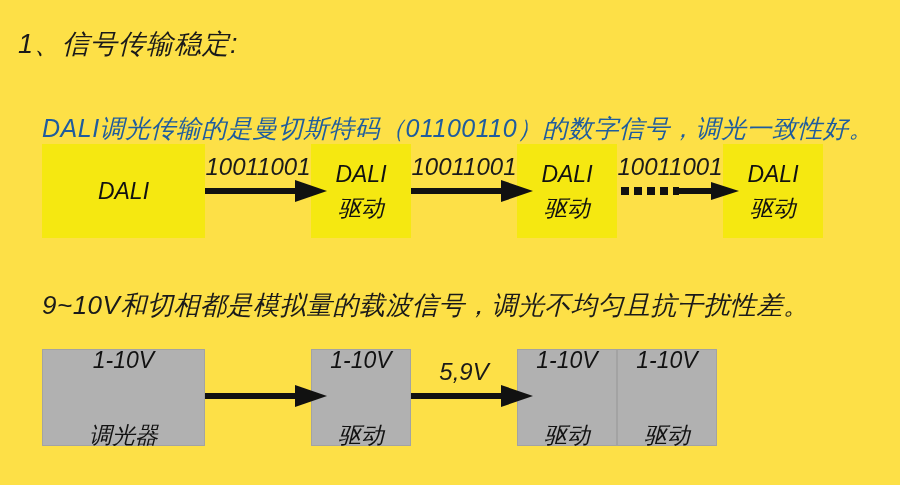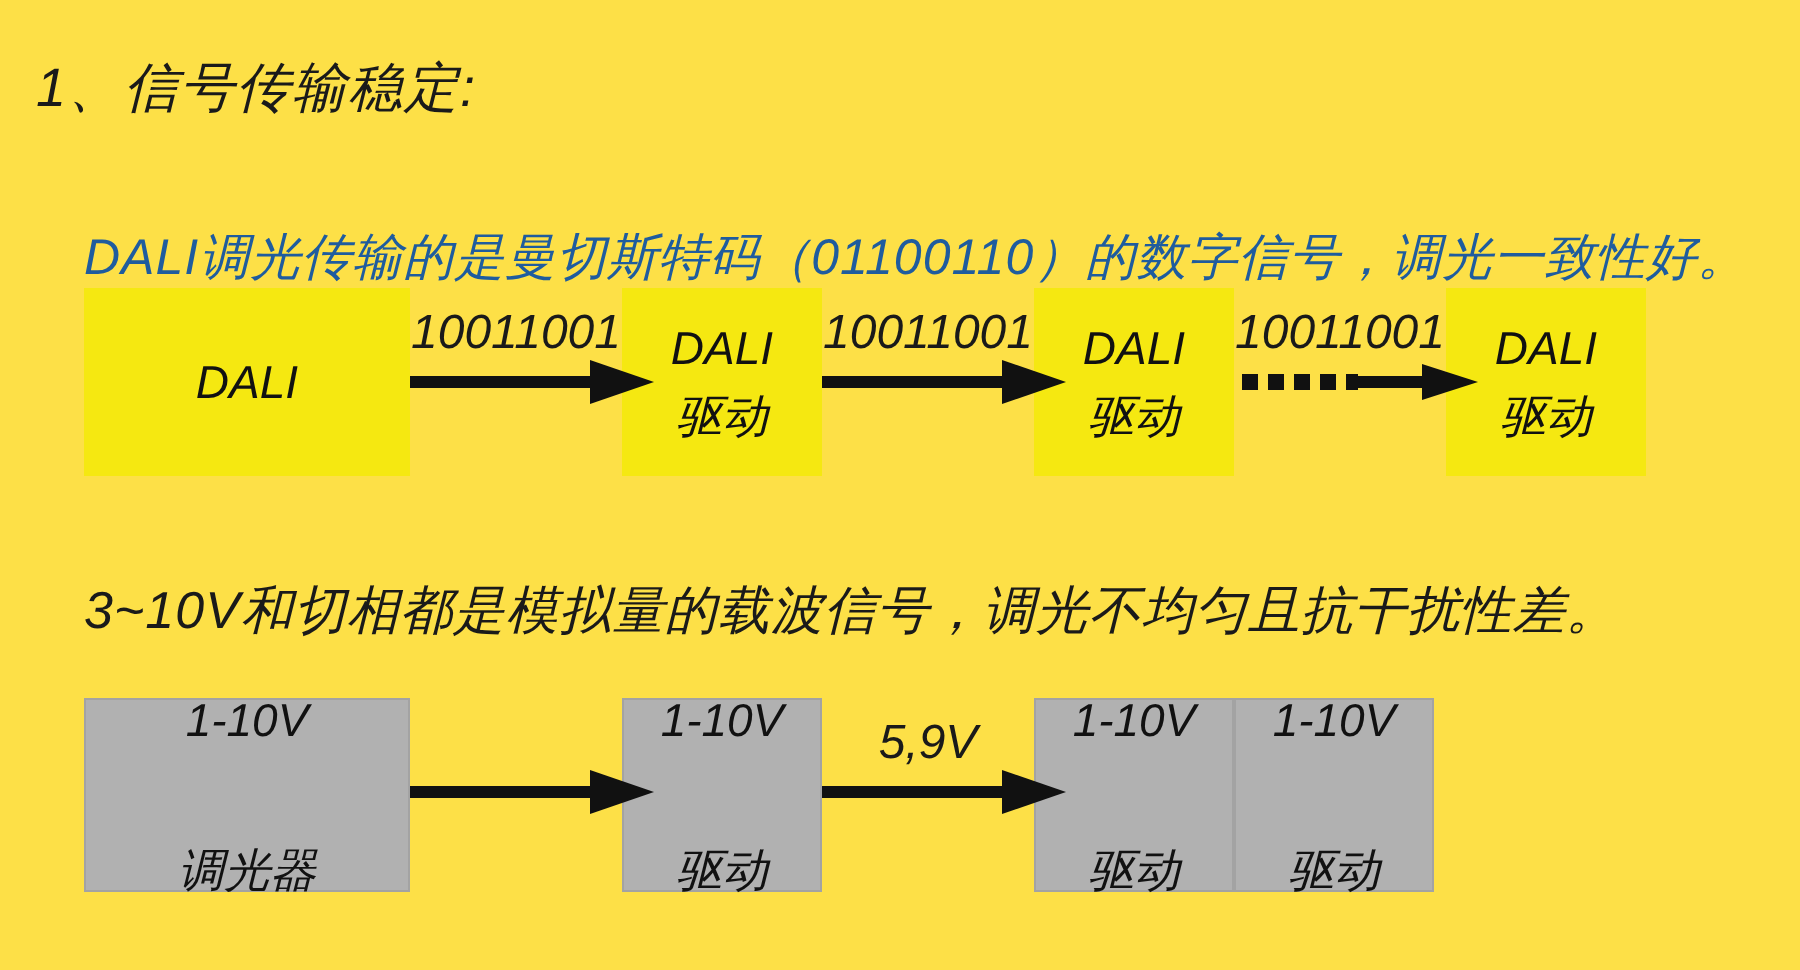--- a/index.html
+++ b/index.html
@@ -75,21 +75,21 @@
       </svg>
     </div>
 
     <div class="node node-dali">
       <span>DALI</span>
       <span>驱动</span>
     </div>
 
   </div>
 
-  <div class="desc-analog">3~10V和切相都是模拟量的载波信号，调光不均匀且抗干扰性差。</div>
+  <div class="desc-analog">9~10V和切相都是模拟量的载波信号，调光不均匀且抗干扰性差。</div>
 
   <div class="flow-row row-analog">
 
     <div class="node node-analog wide">
       <span>1-10V</span>
       <span>调光器</span>
     </div>
 
     <div class="connector">
       <svg class="arrow-svg" viewBox="0 0 122 34">

